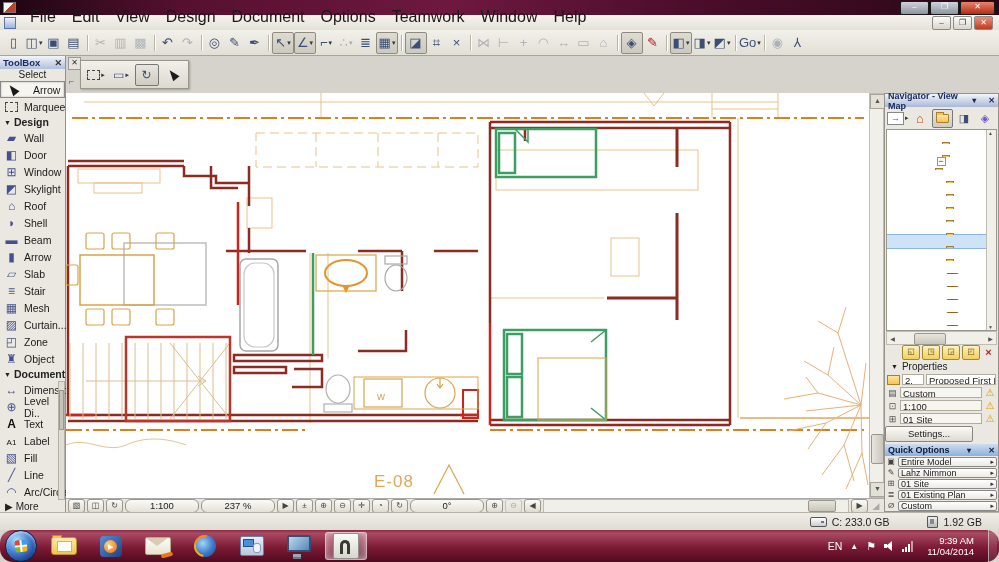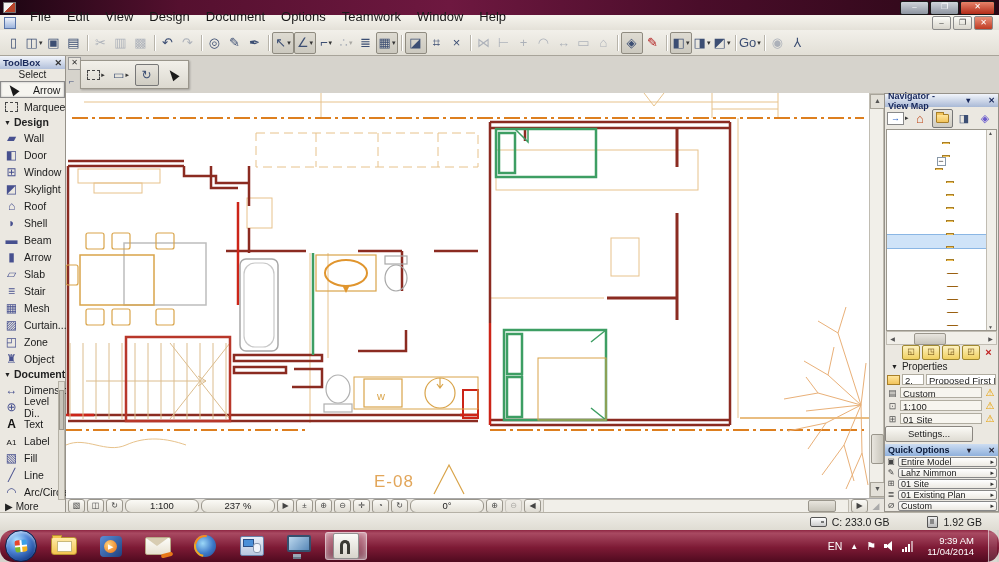--- a/index.html
+++ b/index.html
@@ -12,21 +12,21 @@
   .tb-logo{width:11px;height:9px;margin:0 5px 0 3px;background:linear-gradient(135deg,#f4f4f0 45%,#b8442a 46%);border:1px solid #777;}
   .titlebar .ttext{font-size:10px;text-shadow:0 1px 2px #000;white-space:nowrap;}
   .winbtns{margin-left:auto;display:flex;padding-right:4px;gap:1px;}
   .wbtn{width:27px;height:12px;border:1px solid #1a1a1a;border-radius:2px;
     background:linear-gradient(#cfd4da,#8d94a0);color:#fff;font-size:8px;line-height:10px;text-align:center;}
   .wbtn.close{background:linear-gradient(#e8836a,#b22b18);width:33px;}
   
   .menubar{position:absolute;left:0;top:15px;width:100%;height:15px;background:linear-gradient(#f6f4ee,#e4e1d8);
     border-bottom:1px solid #b8b4aa;display:flex;align-items:center;}
   .doc-ico{width:10px;height:10px;margin:0 6px 0 4px;background:linear-gradient(#eef2fa,#9cb4dc);border:1px solid #5874a8;}
-  .menu-item{padding:0 8px;font-size:13px;color:#1a1a1a;height:27px;line-height:15px;}
+  .menu-item{padding:0 8px;font-size:16px;color:#1a1a1a;height:27px;line-height:15px;}
   .docbtns{margin-left:auto;display:flex;gap:2px;padding-right:3px;}
   .dbtn{width:17px;height:12px;border:1px solid #8a8a8a;border-radius:2px;background:linear-gradient(#fcfcf8,#d8d5cc);
     font-size:8px;line-height:11px;text-align:center;color:#333;}
   .dbtn.close{background:linear-gradient(#e8917a,#c03a22);color:#fff;}
   
   .toolbar{position:absolute;left:0;top:30px;width:100%;height:26px;background:linear-gradient(#f2f0ea,#e2dfd6);
     border-bottom:1px solid #a8a49a;display:flex;align-items:center;padding-left:4px;box-sizing:border-box;}
   .tbtn{height:20px;min-width:20px;display:flex;align-items:center;justify-content:center;color:#3c4e73;flex:none;}
   .tbtn .ticon{font-size:13px;line-height:20px;}
   .tbtn .ticon:empty::after{content:"";}
@@ -103,21 +103,21 @@
   .vbtn.dim{opacity:.4;}
   .vb-box{height:12px;width:72px;border:1px solid #9a968c;border-radius:6px;background:linear-gradient(#fbfaf6,#e4e1d8);
     font-size:9.5px;line-height:12px;text-align:center;color:#222;flex:none;}
   .htrack{flex:1;height:12px;background:#f1efe9;border:1px solid #c0bcb2;position:relative;}
   .hthumb{position:absolute;top:0;height:10px;left:87%;width:26px;background:linear-gradient(#e8e5de,#c8c5bb);border:1px solid #9a968c;border-radius:2px;}
   .grip{width:12px;height:12px;color:#aaa;font-size:9px;line-height:12px;text-align:center;border:none;background:none;}
   
   .navigator{position:absolute;left:884px;top:93px;width:115px;height:419px;background:#ebe8e1;
     border:1px solid #96928a;box-sizing:border-box;display:flex;flex-direction:column;}
   .nav-head{height:13px;background:linear-gradient(#f2f5fb,#a9b9d6);display:flex;align-items:center;padding:0 3px;
-    font-size:9px;font-weight:bold;color:#16265a;flex:none;gap:18px;}
+    font-size:9px;font-weight:bold;color:#16265a;flex:none;gap:12px;}
   .nav-head .sp{margin-left:auto;font-size:8px;}
   .nav-tools{height:22px;display:flex;align-items:center;gap:2px;padding:0 2px;flex:none;}
   .nbtn{height:17px;min-width:19px;display:flex;align-items:center;justify-content:center;font-size:11px;color:#3c4e73;}
   .nbtn.boxed{border:1px solid #777;background:linear-gradient(#e8e5de,#cfccc2);border-radius:2px;}
   .nbtn .ndd{font-size:7px;margin-left:1px;color:#333;}
   .i-chooser{width:15px;height:11px;border:1px solid #888;background:#fff;color:#2a62c8;font-size:9px;line-height:10px;text-align:center;font-weight:bold;}
   .i-chooser::before{content:"→";}
   .i-projmap::before{content:"⌂";color:#c04818;font-size:13px;}
   .i-layoutbook::before{content:"◨";} .i-publisher::before{content:"◈";color:#6a5acd;}
   .tree{flex:1;background:#fff;border:1px solid #9a968c;margin:0 1px;overflow:hidden;position:relative;}

